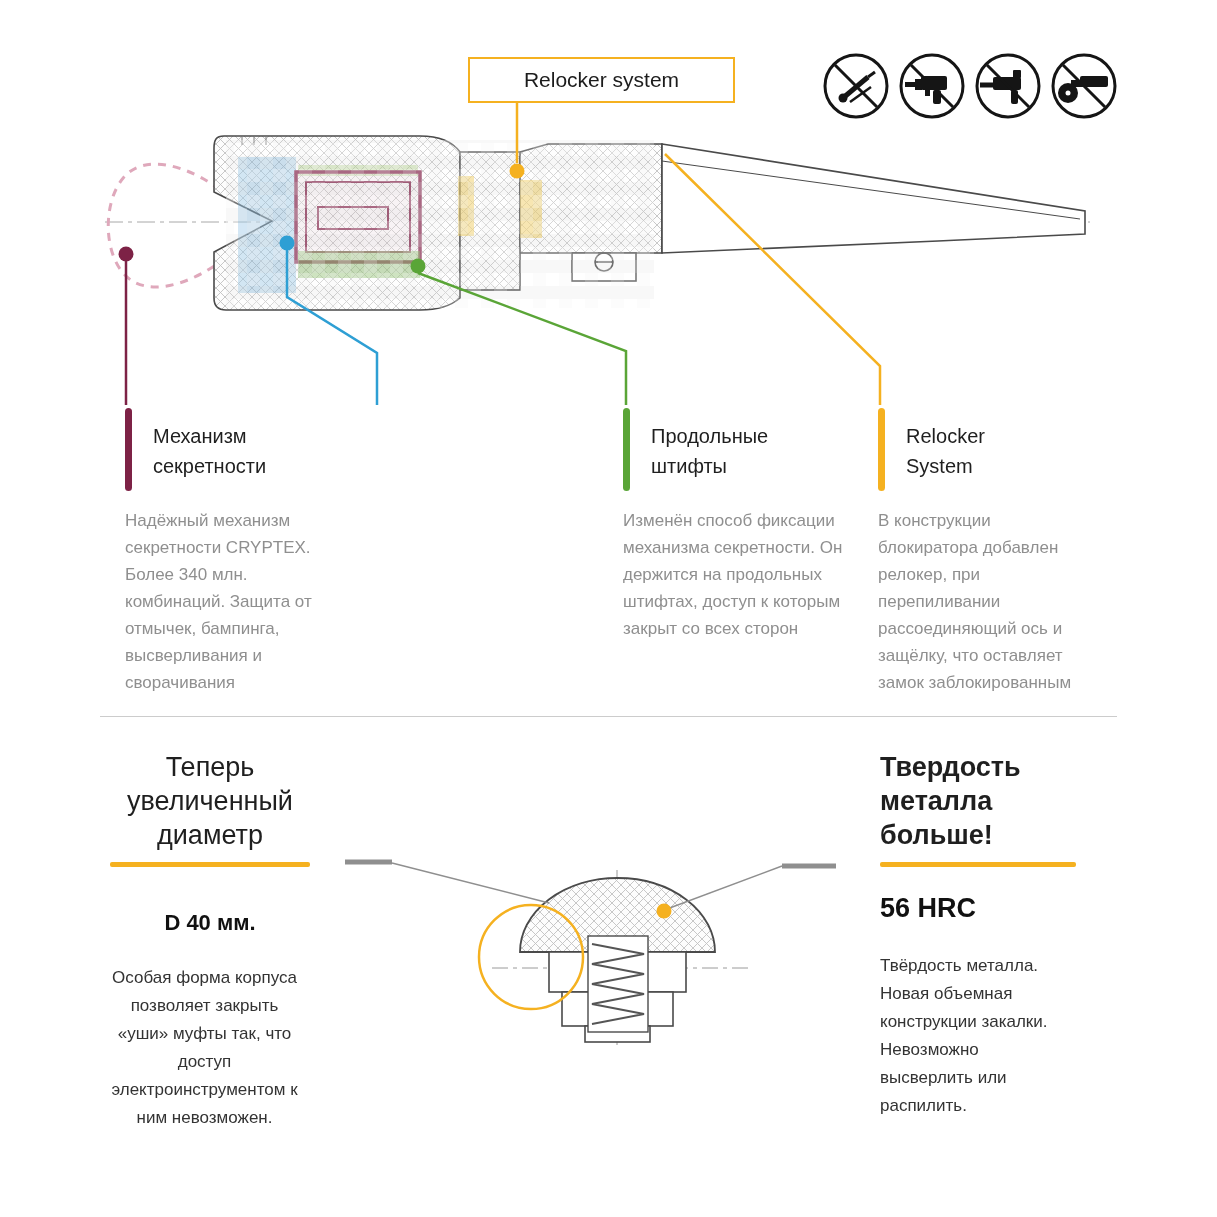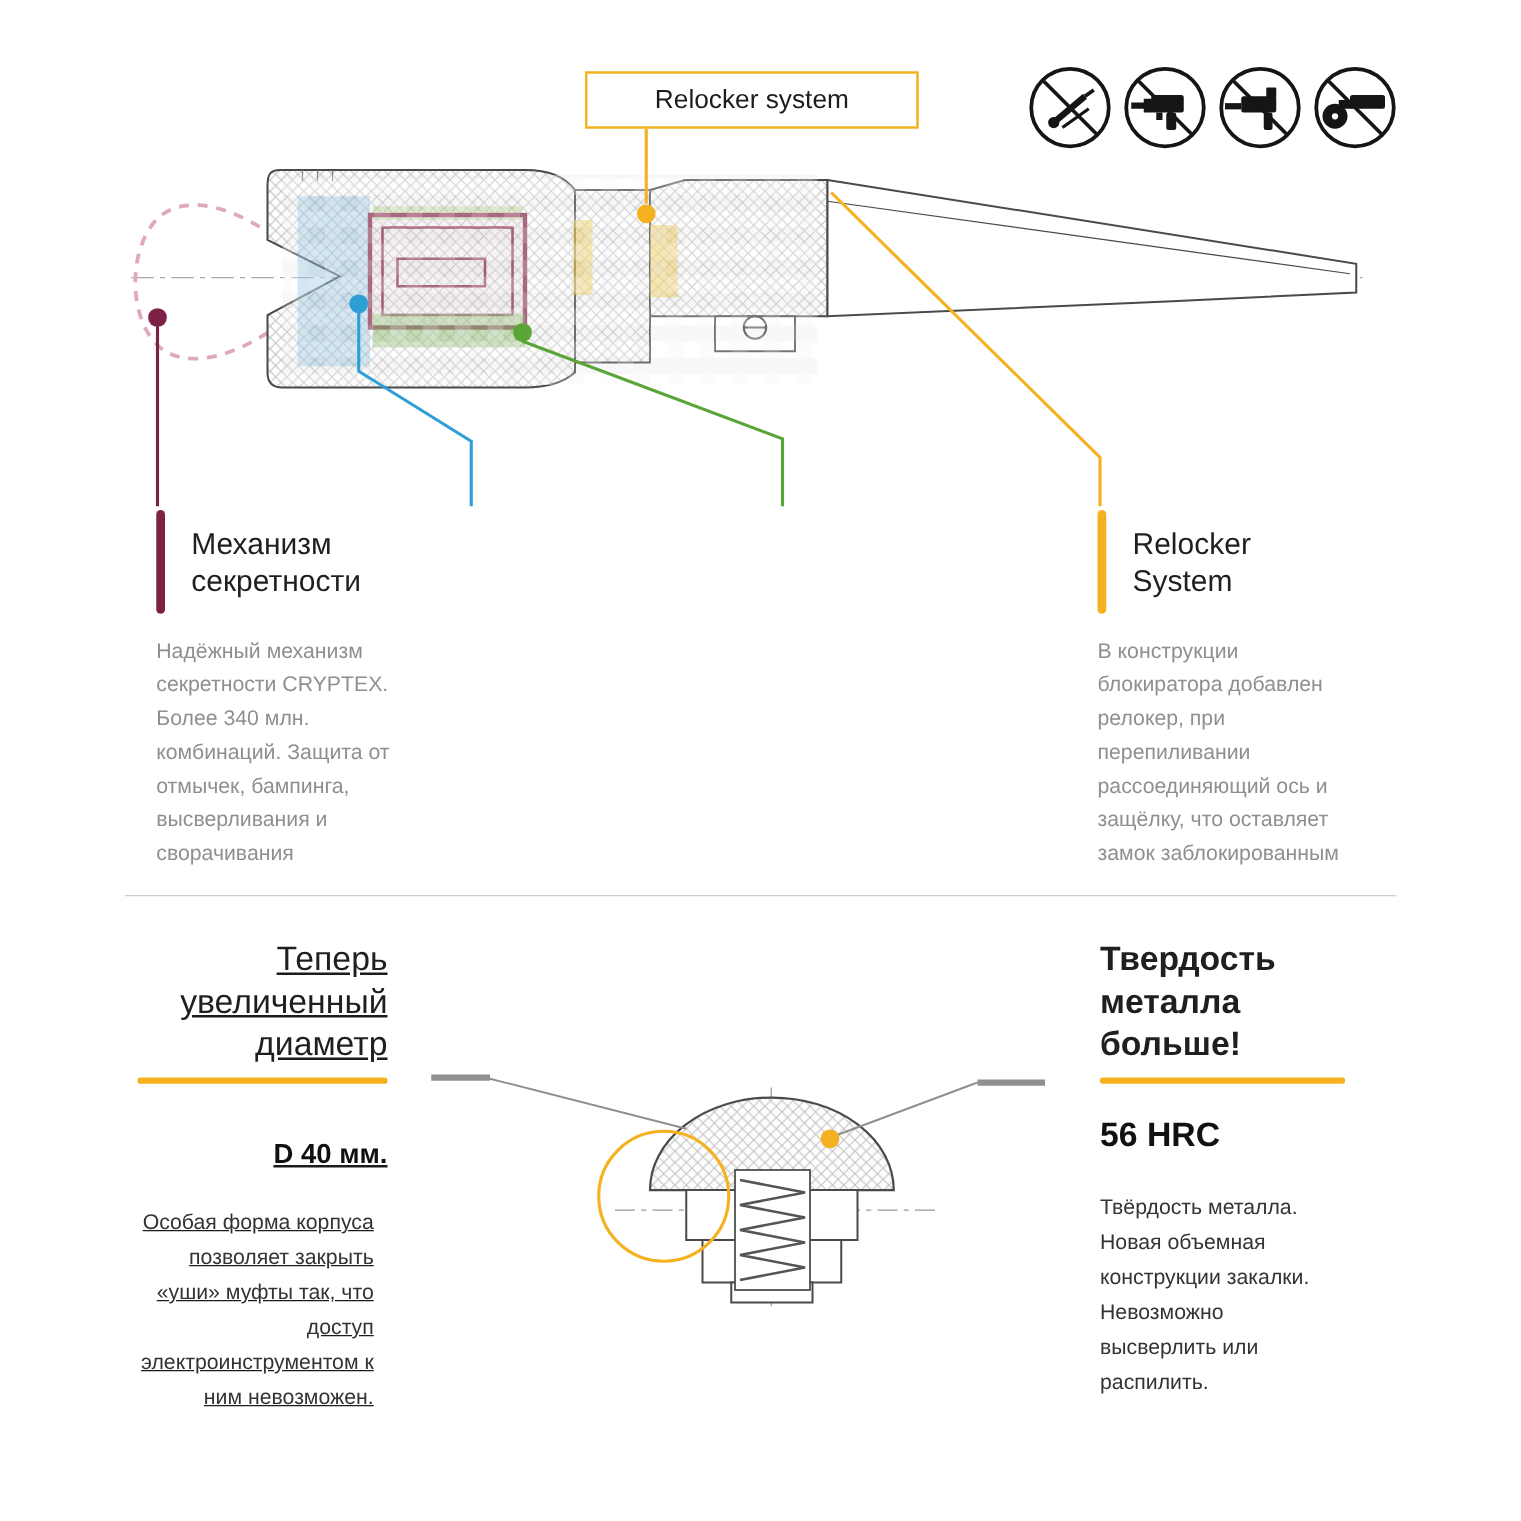--- a/index.html
+++ b/index.html
@@ -10,33 +10,33 @@
   svg{display:block;}
   #top-svg{position:absolute;left:0;top:0;}
   #bottom-svg{position:absolute;left:0;top:840px;}
 
   .relocker-box{position:absolute;left:468px;top:57px;width:263px;height:42px;
     border:2px solid #F5B120;background:#fff;display:flex;align-items:center;
     justify-content:center;font-size:21px;color:#1c1c1c;}
 
   .feature{position:absolute;top:405px;}
   .feature .bar{position:absolute;left:0;top:3px;width:7px;height:83px;border-radius:4px;}
-  .feature h3{margin:16px 0 0 28px;font-size:24px;line-height:30px;font-weight:400;
+  .feature h3{margin:16px 0 0 28px;font-size:20px;line-height:30px;font-weight:400;
     color:#1f1f1f;max-width:140px;}
   .feature p{margin:26px 0 0 0;font-size:17px;line-height:27px;color:#8f8f8f;}
   .f1{left:125px;width:205px;} .f1 .bar{background:#7D2246;}
   .f2{left:375px;width:195px;} .f2 .bar{background:#2E9FD4;}
   .f3{left:623px;width:225px;} .f3 .bar{background:#5AA537;}
   .f4{left:878px;width:215px;} .f4 .bar{background:#F5B120;}
 
   .divider{position:absolute;left:100px;top:716px;width:1017px;height:1px;background:#cccccc;}
 
   .underline{height:5px;background:#F5B120;border-radius:2px;}
 
-  .dleft{position:absolute;left:110px;top:750px;width:200px;text-align:right;text-decoration:underline;}
+  .dleft{position:absolute;left:110px;top:750px;width:200px;text-align:center;}
   .dleft h2{margin:0;font-size:27px;line-height:34px;font-weight:400;color:#1f1f1f;}
   .dleft .underline{margin:10px 0 0 auto;width:200px;}
   .dleft .value{margin-top:43px;font-size:22px;font-weight:700;color:#111;}
   .dleft p{margin:28px 11px 0 0;font-size:17px;line-height:28px;color:#333;}
 
   .dright{position:absolute;left:880px;top:750px;width:240px;text-align:left;}
   .dright h2{margin:0;font-size:27px;line-height:34px;font-weight:700;color:#1f1f1f;max-width:160px;}
   .dright .underline{margin:10px 0 0 0;width:196px;}
   .dright .value{margin-top:26px;font-size:27px;font-weight:700;color:#111;}
   .dright p{margin:28px 0 0 0;font-size:17px;line-height:28px;color:#333;max-width:190px;}
@@ -151,20 +151,25 @@
 
   <div class="relocker-box">
     <span>Relocker system</span>
   </div>
 
   <div class="feature f1">
     <div class="bar"></div>
     <h3>Механизм секретности</h3>
     <p>Надёжный механизм секретности CRYPTEX. Более 340 млн. комбинаций. Защита от отмычек, бампинга, высверливания и сворачивания</p>
   </div>
+  <div class="feature f3">
+    <div class="bar"></div>
+    <h3>Продольные штифты</h3>
+    <p>Изменён способ фиксации механизма секретности. Он держится на продольных штифтах, доступ к которым закрыт со всех сторон</p>
+  </div>
   <div class="feature f4">
     <div class="bar"></div>
     <h3>Relocker System</h3>
     <p>В конструкции блокиратора добавлен релокер, при перепиливании рассоединяющий ось и защёлку, что оставляет замок заблокированным</p>
   </div>
 
   <div class="divider"></div>
 
   <div class="dleft">
     <h2>Теперь увеличенный диаметр</h2>

